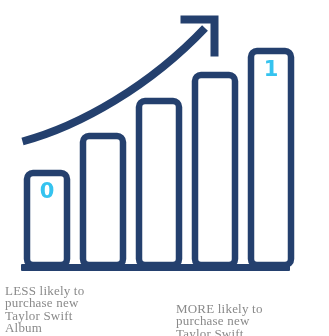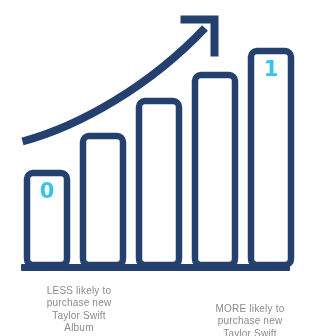--- a/index.html
+++ b/index.html
@@ -29,25 +29,25 @@
     height: 336px;
     display: block;
   }
   .bar-value-label {
     font-family: "DejaVu Sans", sans-serif;
     font-weight: bold;
     font-size: 21px;
   }
   .axis-caption {
     position: absolute;
-    font-family: Liberation Sans, sans-serif;
-    font-size: 10px;
+    font-family: Liberation Serif, serif;
+    font-size: 13px;
     line-height: 12.4px;
     color: #8a8a8a;
-    text-align: center;
+    text-align: left;
     white-space: pre-line;
     letter-spacing: 0.2px;
   }
   #caption-left {
     left: 5px;
     top: 285px;
     width: 148px;
   }
   #caption-right {
     left: 176px;

